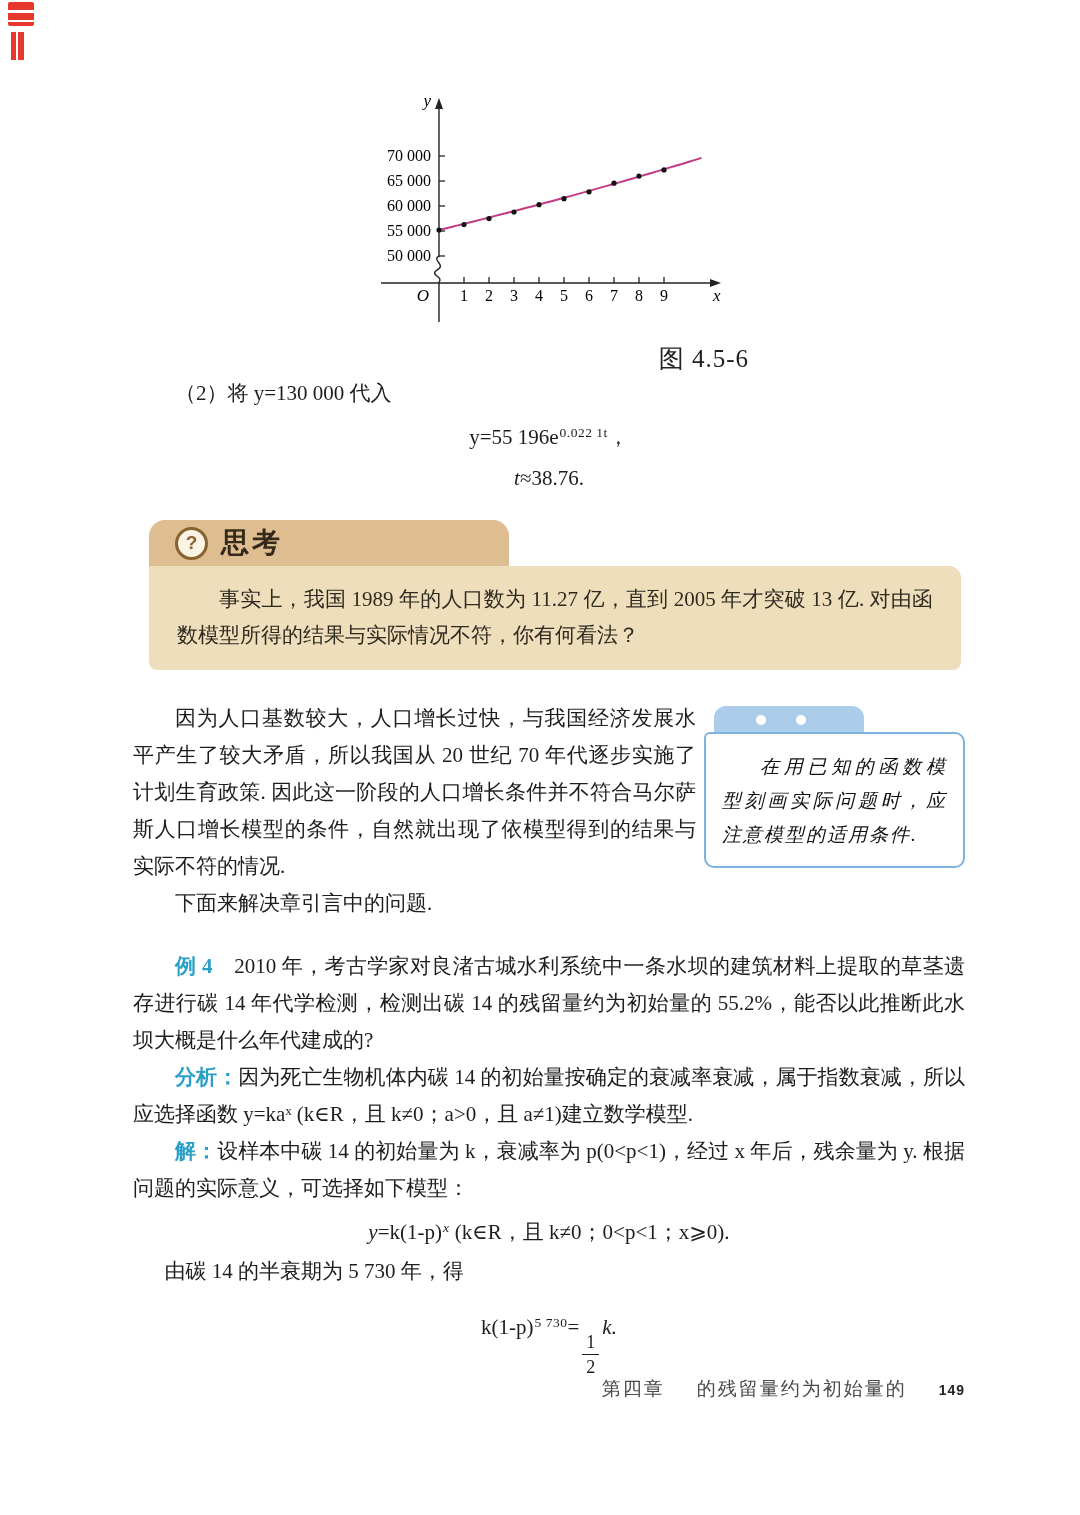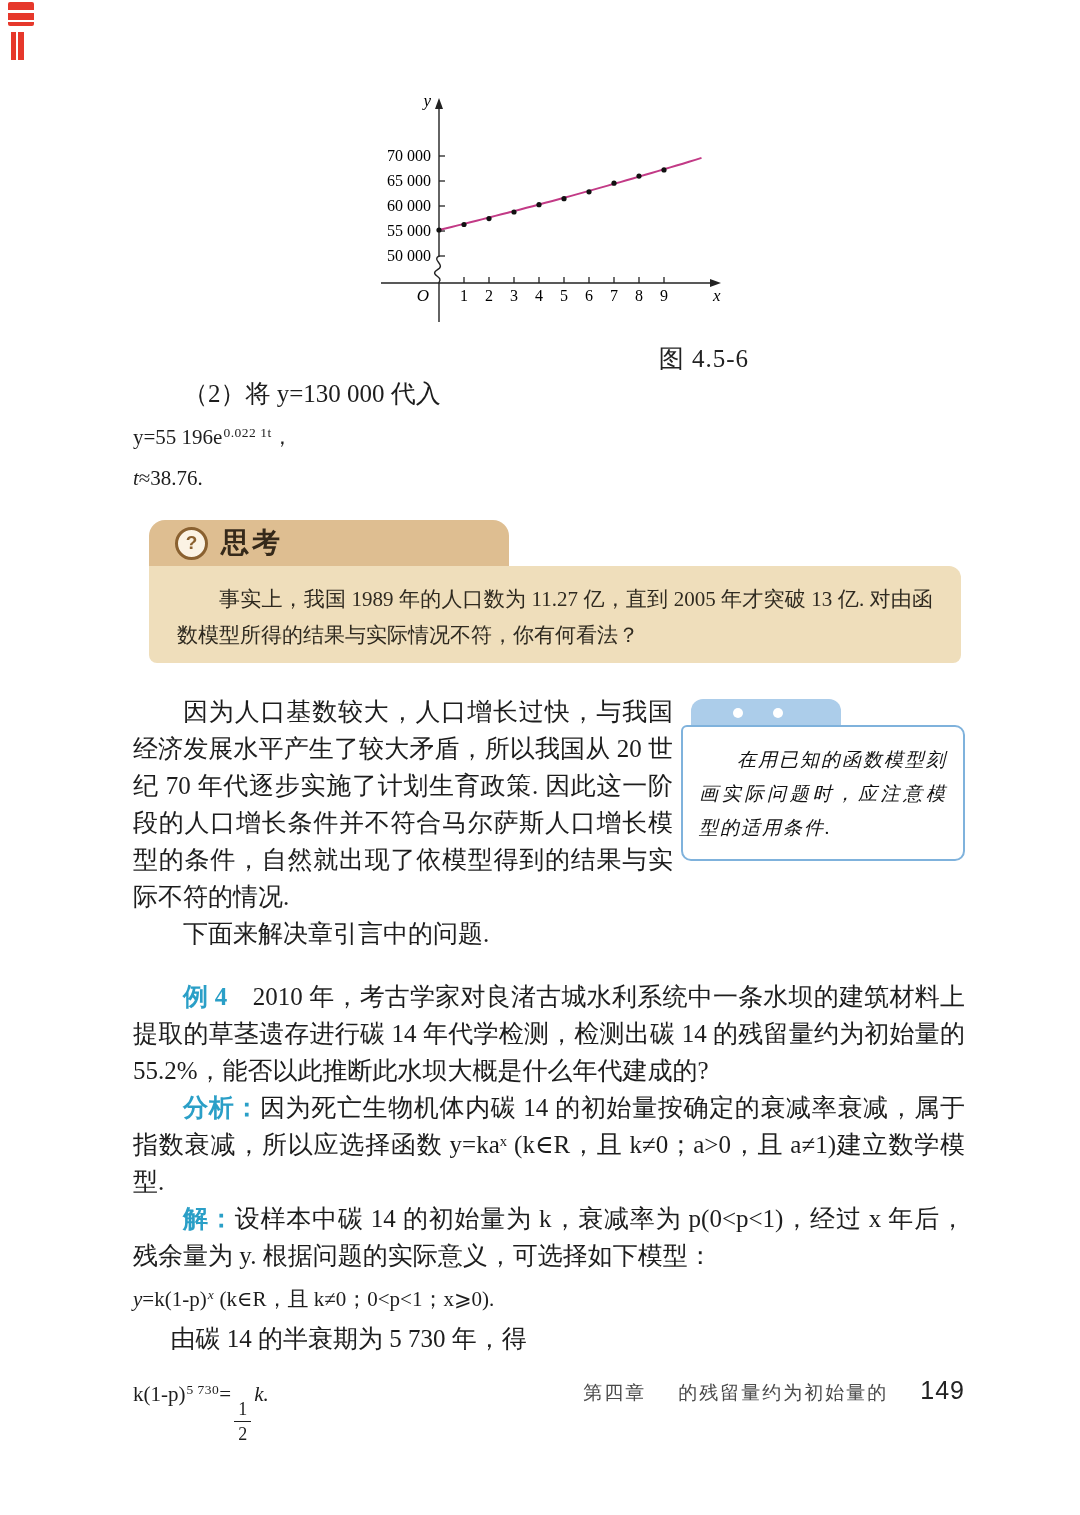--- a/index.html
+++ b/index.html
@@ -8,62 +8,62 @@
   .content{position:absolute;left:133px;top:0;width:832px;}
 
   
   .chart-wrap{margin:88px 0 0 236px;width:380px;}
   .caption{text-align:right;font-size:25px;margin-top:0;letter-spacing:1px;color:#222;}
   svg text{font-family:"Liberation Serif","DejaVu Serif",serif;}
   .axlab{font-size:17px;font-style:italic;}
   .tick{font-size:16px;}
 
   
-  p.para{font-size:25px;line-height:37px;margin:0;text-align:justify;}
+  p.para{font-size:21px;line-height:37px;margin:0;text-align:justify;}
   .indent{text-indent:2em;}
   .indent15{text-indent:1.5em;}
   .mt8{margin-top:8px;}
-  .formula{text-align:left;font-size:21px;line-height:40px;margin:1px 0;}
+  .formula{text-align:center;font-size:21px;line-height:40px;margin:1px 0;}
   .sup{font-size:13.5px;vertical-align:7px;margin-left:1px;letter-spacing:.5px;}
   .v{font-style:italic;}
 
   
   .think{margin:22px 0 30px 16px;width:812px;}
   .think-tab{width:360px;height:46px;background:#debe91;border-radius:16px 16px 0 0;
              display:flex;align-items:center;}
   .qicon{width:27px;height:27px;border-radius:50%;background:#fbf3e4;border:3px solid #8a6130;
          color:#8a6130;font-weight:bold;font-size:19px;display:flex;align-items:center;
          justify-content:center;margin-left:26px;font-family:"Liberation Sans",sans-serif;}
   .think-title{margin-left:13px;font-size:28px;color:#35291a;letter-spacing:3px;font-weight:600;}
-  .think-body{background:#efdebb;border-radius:0 12px 8px 8px;padding:15px 28px 10px;
+  .think-body{background:#efdebb;border-radius:0 12px 8px 8px;padding:15px 28px 17px;
               font-size:21px;line-height:36px;text-indent:2em;text-align:justify;color:#2f2a20;}
 
   
-  .note{float:right;width:284px;margin:6px 0 14px 8px;}
+  .note{float:right;width:261px;margin:6px 0 14px 8px;}
   .note-tab{width:150px;height:27px;margin-left:10px;background:#accdea;border-radius:12px 12px 0 0;
             display:flex;align-items:center;gap:30px;padding-left:42px;box-sizing:border-box;}
   .note-dot{width:10px;height:10px;border-radius:50%;background:#ffffff;}
   .note-body{border:2px solid #7fb2dc;border-radius:6px 10px 10px 10px;background:#fff;
              padding:16px 16px 14px;font-size:19px;line-height:34px;font-style:italic;
              letter-spacing:2px;text-indent:2em;text-align:justify;margin-top:-1px;color:#111;}
 
   .label{color:#2a9fc7;font-weight:bold;}
 
   
   .frac{display:inline-flex;flex-direction:column;align-items:center;vertical-align:-14px;
         margin:0 3px;line-height:1;}
   .frac .num{font-size:18px;padding:0 4px 3px;border-bottom:1.6px solid #1d1d1d;}
   .frac .den{font-size:18px;padding-top:3px;}
   .tall{line-height:58px;margin-top:4px;}
 
   
   .footer{position:absolute;top:1376px;right:115px;font-size:19px;color:#4a4a4a;
           display:flex;align-items:baseline;gap:32px;letter-spacing:2px;}
-  .footer .pagenum{font-family:"Liberation Sans",sans-serif;font-size:25px;color:#222;
-                   font-weight:400;letter-spacing:1px;}
+  .footer .pagenum{font-family:"Liberation Sans",sans-serif;font-size:14px;color:#222;
+                   font-weight:700;letter-spacing:1px;}
 
   
   .corner{position:absolute;left:8px;top:2px;}
   .corner .c1{width:26px;height:24px;border-radius:2px;
      background:linear-gradient(#e6382b 0 35%,#fff 35% 45%,#e6382b 45% 75%,#fff 75% 85%,#e6382b 85%);}
   .corner .c2{width:13px;height:28px;margin:6px 0 0 3px;
      background:linear-gradient(90deg,#e6382b 0 40%,#fff 40% 55%,#e6382b 55%);}
 </style>
 </head>
 <body>

